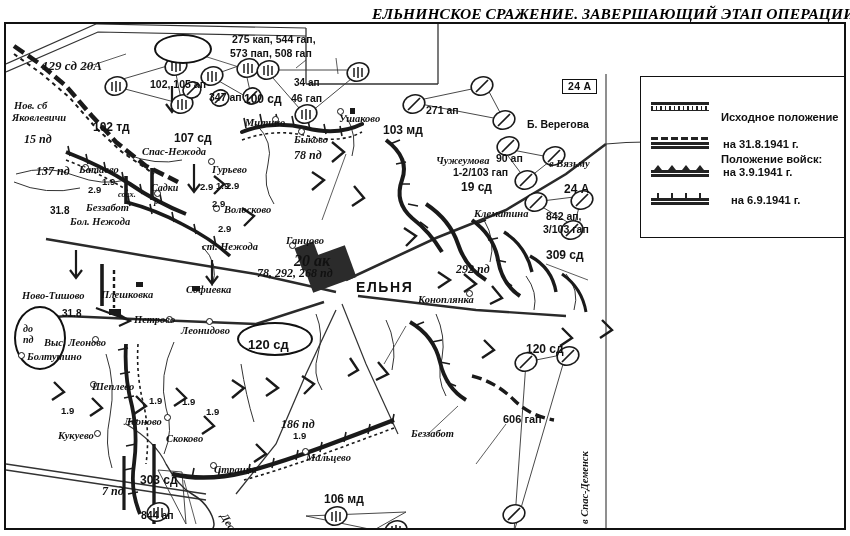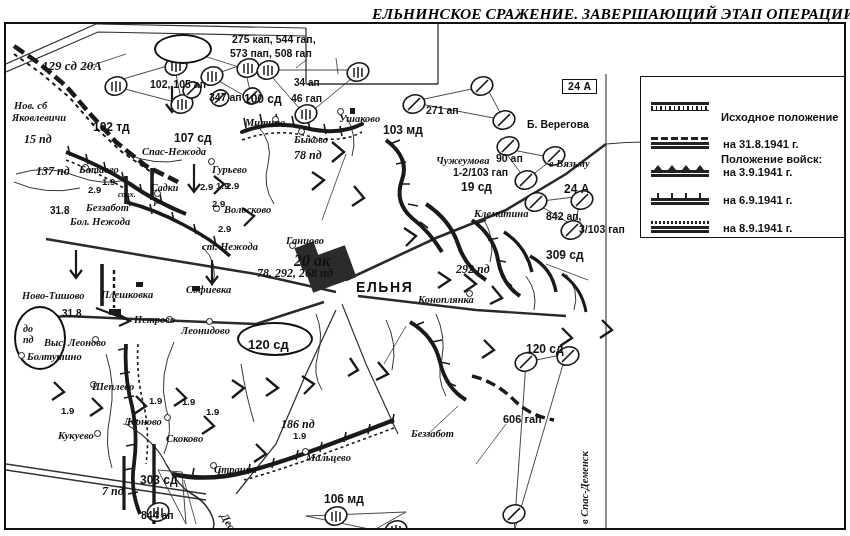--- a/index.html
+++ b/index.html
@@ -361,21 +361,21 @@
           <div class="lbl up" style="left: 420px; top: 80px; font-size: 10.5px;">271 ап</div>
           <div class="lbl up" style="left: 521px; top: 94px; font-size: 10.5px; text-align: right;">Б. Верегова</div>
           <div class="lbl" style="left: 430px; top: 131px; font-size: 10.5px;">Чужеумова</div>
           <div class="lbl up" style="left: 490px; top: 128px; font-size: 10.5px;">90 ап</div>
           <div class="lbl up" style="left: 447px; top: 142px; font-size: 10.5px;">1-2/103 гап</div>
           <div class="lbl up" style="left: 455px; top: 156px; font-size: 12px;">19 сд</div>
           <div class="lbl" style="left: 543px; top: 134px; font-size: 10.5px;">в Вязьму</div>
           <div class="lbl up" style="left: 558px; top: 158px; font-size: 12px; font-weight: bold;">24 А</div>
           <div class="lbl" style="left: 468px; top: 184px; font-size: 10.5px;">Клематина</div>
           <div class="lbl up" style="left: 540px; top: 186px; font-size: 10.5px;">842 ап,</div>
-          <div class="lbl up" style="left: 537px; top: 199px; font-size: 10.5px; margin-left: 36px;">3/103 гап</div>
+          <div class="lbl up" style="left: 537px; top: 199px; font-size: 10.5px;">3/103 гап</div>
           <div class="lbl up" style="left: 540px; top: 224px; font-size: 12px;">309 сд</div>
           <div class="lbl" style="left: 30px; top: 140px; font-size: 12px;">137 пд</div>
           <div class="lbl" style="left: 73px; top: 140px; font-size: 10.5px;">Батаево</div>
           <div class="lbl up" style="left: 44px; top: 181px; font-size: 10px;">31.8</div>
           <div class="lbl" style="left: 80px; top: 178px; font-size: 10.5px;">Беззабот</div>
           <div class="lbl" style="left: 64px; top: 192px; font-size: 10.5px;">Бол. Нежода</div>
           <div class="lbl" style="left: 112px; top: 165px; font-size: 8.5px;">совх.</div>
           <div class="lbl" style="left: 148px; top: 172px; font-size: 9px;">рг</div>
           <div class="lbl" style="left: 145px; top: 158px; font-size: 10px;">Садки</div>
           <div class="lbl up" style="left: 96px; top: 152px; font-size: 9.5px;">1.9</div>
@@ -459,37 +459,29 @@
             <div class="tri" style="left:3px;top:0px;"></div>
             <div class="tri" style="left:17px;top:0px;"></div>
             <div class="tri" style="left:31px;top:0px;"></div>
             <div class="tri" style="left:45px;top:0px;"></div>
             <div class="bar" style="top:5px;height:2.6px;"></div>
             <div class="bar" style="top:9px;height:2.6px;"></div>
           </div>
           <div class="lg-txt lg-ind">на 3.9.1941 г.</div>
         </div>
 
-        <div class="lg-row" style="left:10px;top:116px;">
+        <div class="lg-row" style="left:10px;top:116px;gap:8px;">
           <div class="lg-sym">
             <div class="pin" style="left:6px;top:0px;"></div>
             <div class="pin" style="left:20px;top:0px;"></div>
             <div class="pin" style="left:34px;top:0px;"></div>
             <div class="pin" style="left:48px;top:0px;"></div>
             <div class="bar" style="top:5px;height:2.6px;"></div>
             <div class="bar" style="top:9px;height:2.6px;"></div>
           </div>
           <div class="lg-txt lg-ind">на 6.9.1941 г.</div>
         </div>
 
-        <div class="lg-row" style="left:10px;top:144px;">
-          <div class="lg-sym">
-            <div class="dotbar" style="top:0px;"></div>
-            <div class="bar" style="top:5px;height:2.6px;"></div>
-            <div class="bar" style="top:9px;height:2.6px;"></div>
-          </div>
-          <div class="lg-txt lg-ind">на 8.9.1941 г.</div>
-        </div>
       </div>
 
     </div>
   </div>
 </div>
 
 </body></html>

